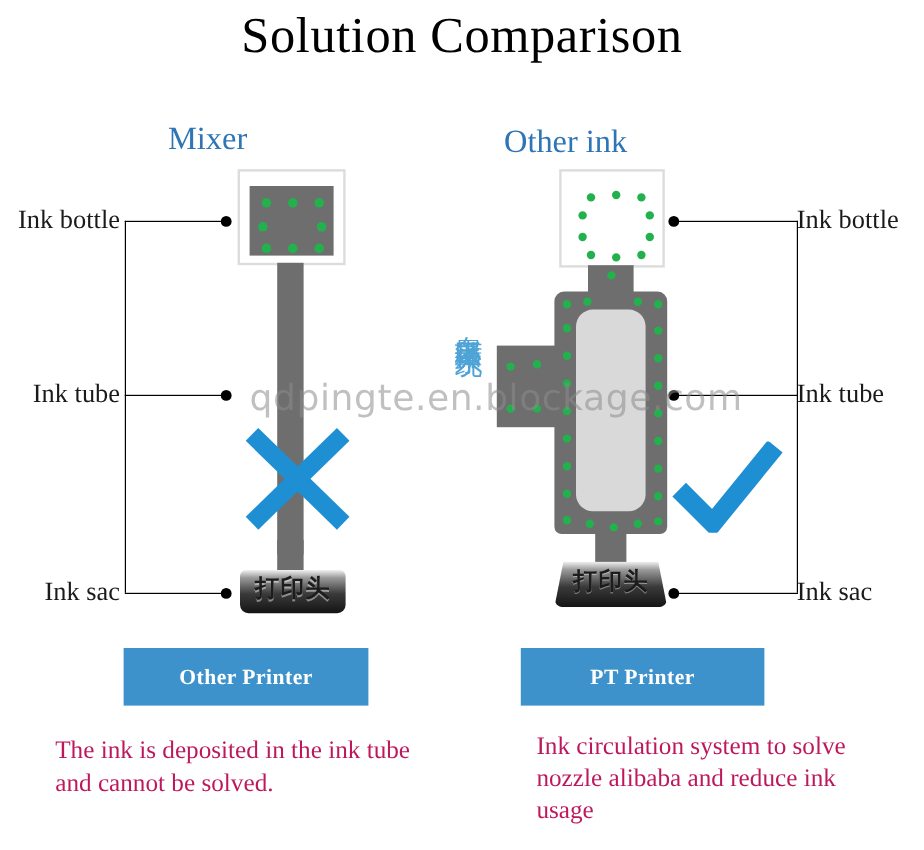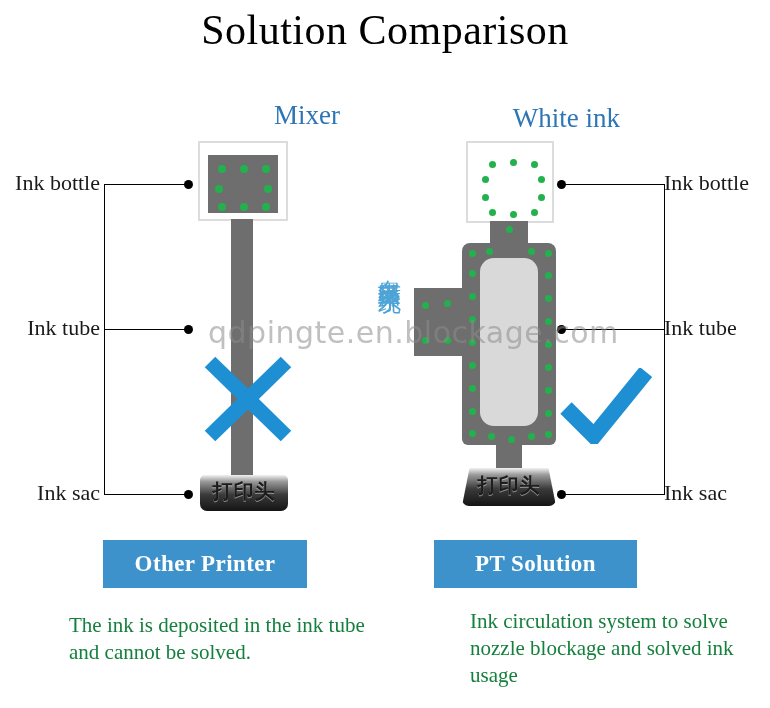--- a/index.html
+++ b/index.html
@@ -36,21 +36,21 @@
     color: #000000;
     letter-spacing: 0.5px;
     font-family: "Liberation Serif", "DejaVu Serif", serif;
   }
 
   
   .col-heading {
     font-size: 27px;
     line-height: 30px;
     color: #2e75b6;
-    text-align: right;
+    text-align: left;
     font-family: "Liberation Serif", "DejaVu Serif", serif;
   }
   #heading-mixer { left: 140px; top: 100px; width: 200px; }
   #heading-whiteink { left: 420px; top: 103px; width: 200px; }
 
   
   .anno-label {
     font-size: 22px;
     line-height: 22px;
     color: #1a1a1a;
@@ -162,36 +162,35 @@
   #mark-check { left: 558px; top: 368px; width: 96px; height: 76px; }
 
   
   .banner {
     position: absolute;
     background: #3d92cc;
     color: #ffffff;
     display: flex;
     align-items: center;
     justify-content: center;
-    font-size: 23px;
+    font-size: 18px;
     font-weight: 700;
     font-family: "Liberation Serif", "DejaVu Serif", serif;
     letter-spacing: 0.4px;
   }
   #banner-left  { left: 103px; top: 540px; width: 204px; height: 48px; }
   #banner-right { left: 434px; top: 540px; width: 203px; height: 48px; }
 
   
   .caption {
     position: absolute;
     font-size: 21px;
     line-height: 27px;
-    color: #15803d;
-    font-family: "Liberation Serif", "DejaVu Serif", serif;
-    margin-left: 23px;
+    color: #be185d;
+    font-family: "Liberation Serif", "DejaVu Serif", serif;
   }
   #caption-left  { left: 46px;  top: 612px; width: 320px; text-align: left; }
   #caption-right { left: 447px; top: 608px; width: 300px; text-align: left; }
 
   
   #watermark {
     position: absolute;
     left: 208px;
     top: 316px;
     font-size: 30px;
@@ -205,21 +204,21 @@
 </style>
 </head>
 <body>
 
 <div id="stage">
 
   <div class="abs" id="page-title">Solution Comparison</div>
 
   <div class="abs col-heading" id="heading-mixer">Mixer</div>
 
-  <div class="abs col-heading" id="heading-whiteink">White ink</div>
+  <div class="abs col-heading" id="heading-whiteink">Other ink</div>
 
   <div class="abs" style="left:0px; top:130px; width:360px; height:390px;">
 
     <div class="abs bottle-outer" style="left:198px; top:11px; width:90px; height:80px;">
       <div class="bottle-inner-gray" style="left:8px; top:12px; width:70px; height:58px;"></div>
 
       <div class="gdot" style="left:18px; top:22px;"></div>
       <div class="gdot" style="left:40px; top:22px;"></div>
       <div class="gdot" style="left:62px; top:22px;"></div>
       <div class="gdot" style="left:15px; top:42px;"></div>
@@ -340,19 +339,19 @@
   </svg>
 
   <svg class="abs" id="mark-check" viewBox="0 0 96 76">
     <polyline points="8,40 36,68 88,4" fill="none" stroke="#1f8fd4" stroke-width="16" stroke-linecap="butt" stroke-linejoin="miter"></polyline>
   </svg>
 
   <div id="watermark">qdpingte.en.blockage.com</div>
 
   <div class="banner" id="banner-left">Other Printer</div>
 
-  <div class="banner" id="banner-right">PT Solution</div>
+  <div class="banner" id="banner-right">PT Printer</div>
 
   <div class="caption" id="caption-left">The ink is deposited in the ink tube and cannot be solved.</div>
 
-  <div class="caption" id="caption-right">Ink circulation system to solve nozzle blockage and solved ink usage</div>
+  <div class="caption" id="caption-right">Ink circulation system to solve nozzle alibaba and reduce ink usage</div>
 
 </div>
 
 </body></html>

